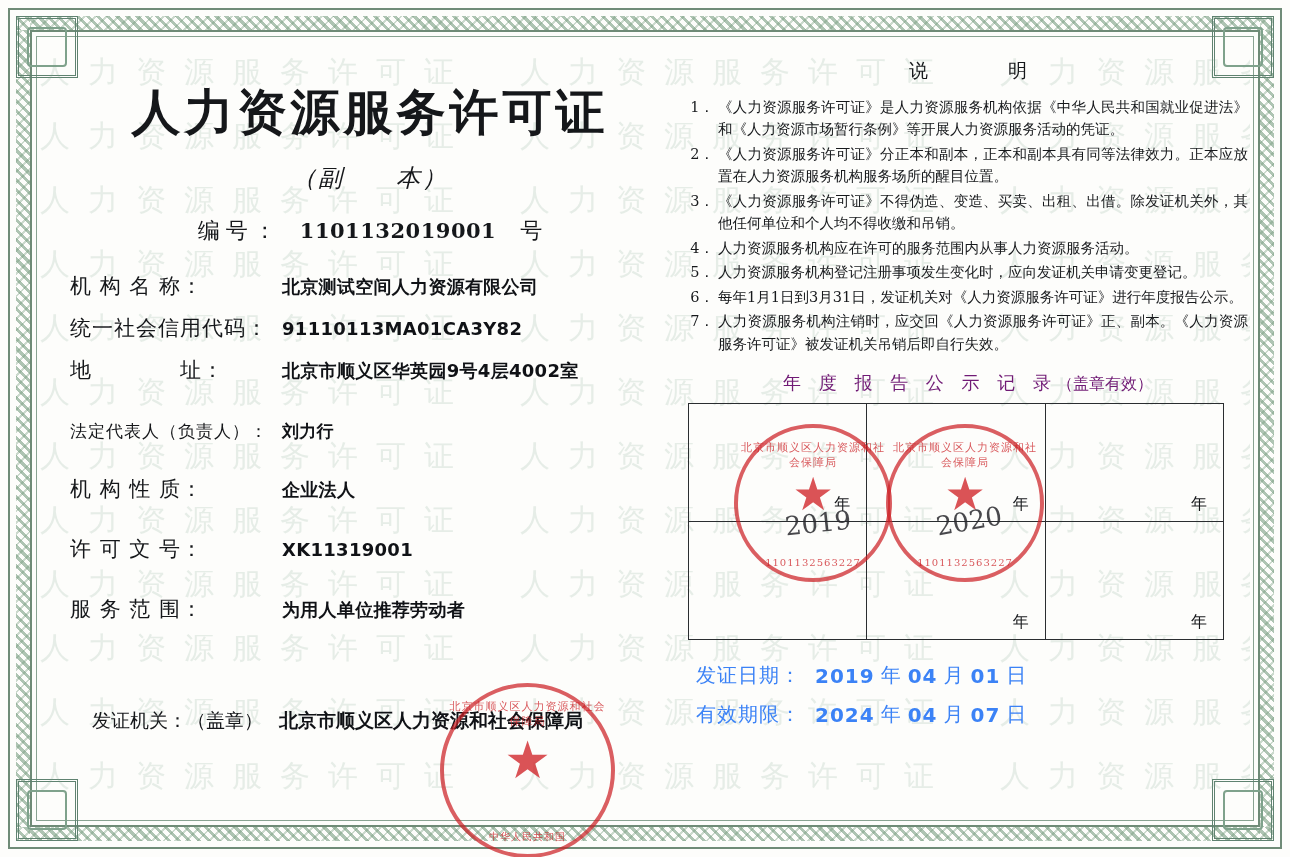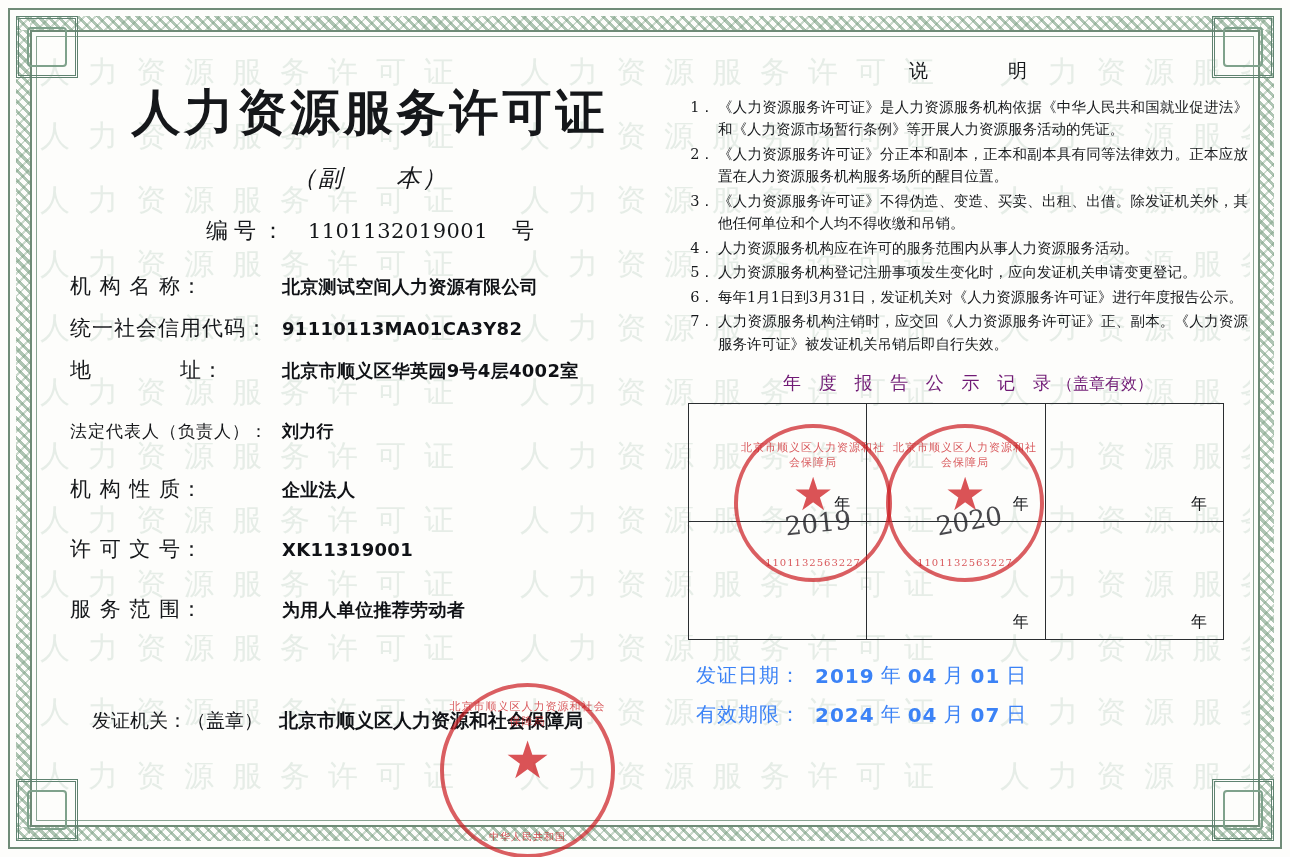--- a/index.html
+++ b/index.html
@@ -133,21 +133,21 @@
     justify-content: center;
     font-family: "DejaVu Serif", serif;
     color: #15171a;
   }
   .numline .lab {
     font-size: 22px;
     letter-spacing: 6px;
   }
   .numline .val {
     font-size: 21px;
-    font-weight: normal;
+    font-weight: bold;
     margin: 0 24px 0 18px;
     letter-spacing: 0.5px;
   }
   .numline .unit {
     font-size: 22px;
   }
 
   .fields {
     margin-top: 26px;
   }

